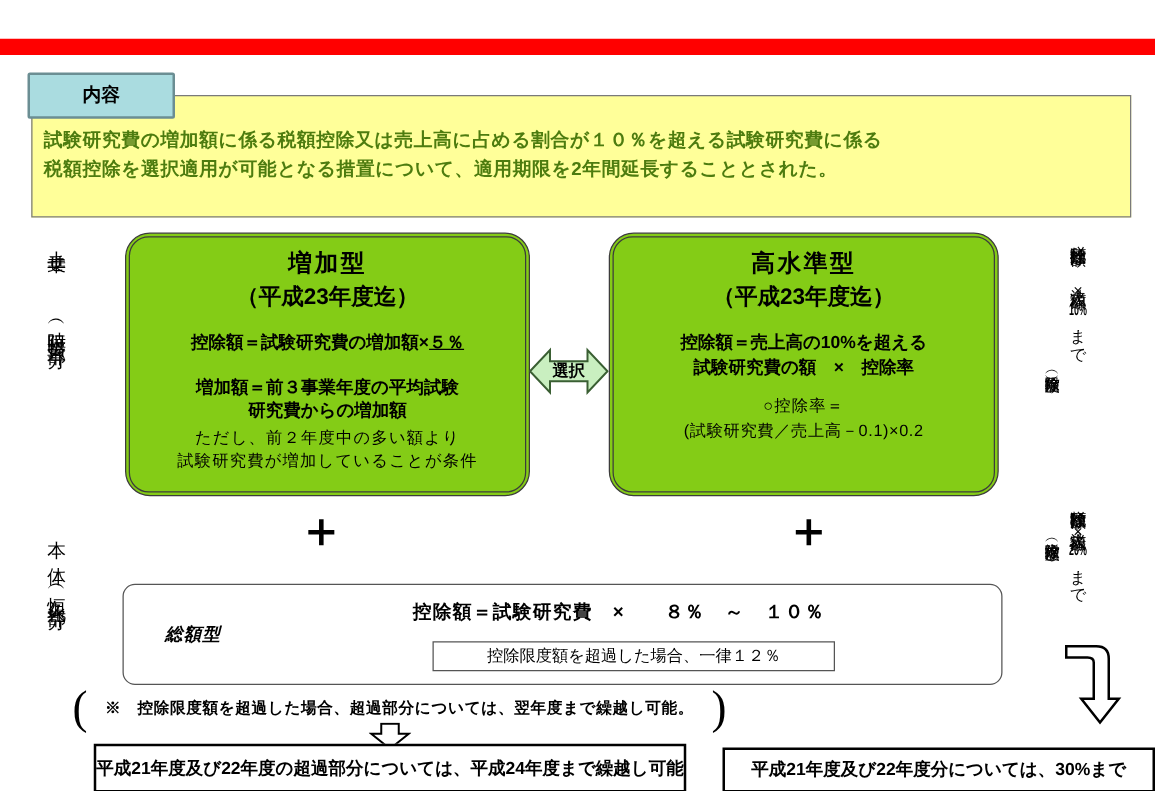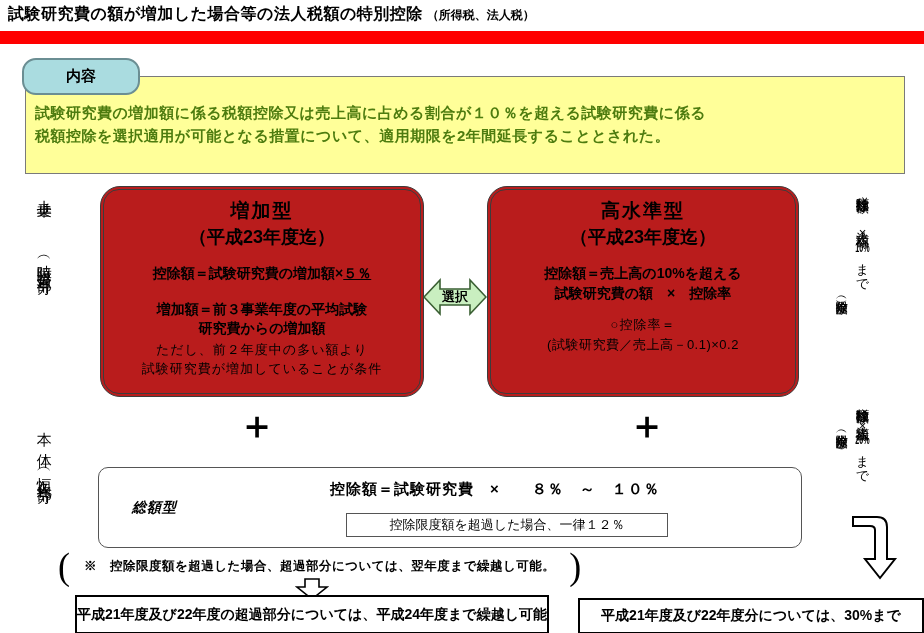--- a/index.html
+++ b/index.html
@@ -9,21 +9,21 @@
   }
   
   .title-row { position:absolute; left:8px; top:4px; white-space:nowrap; }
   .title-main { font-size:16px; font-weight:700; letter-spacing:0.5px; }
   .title-note { font-size:12px; font-weight:700; margin-left:4px; }
   .red-bar { position:absolute; left:0; top:31px; width:924px; height:13px; background:#ff0000; }
 
   
   .tab {
     position:absolute; left:22px; top:58px; width:114px; height:33px;
-    background:#aadce0; border:2px solid #6b8e93; border-radius:14px;
+    background:#aadce0; border:2px solid #6b8e93; border-radius:2px;
     display:flex; align-items:center; justify-content:center;
     font-size:15px; font-weight:700; z-index:2;
   }
   .summary-box {
     position:absolute; left:25px; top:76px; width:878px; height:96px;
     background:#ffff99; border:1px solid #7a7a7a; z-index:1;
   }
   .summary-text {
     position:absolute; left:9px; top:24px; font-size:15px; font-weight:700;
     color:#4d7c0f; line-height:23px; white-space:pre-line; letter-spacing:0.5px;
@@ -34,21 +34,21 @@
   .left-top  { left:36px; top:188px; height:235px; font-size:15px; letter-spacing:3px; }
   .left-bottom { left:36px; top:420px; height:180px; font-size:15px; letter-spacing:3px; }
   .right-top-main { left:854px; top:186px; height:212px; font-size:13px; letter-spacing:1px; }
   .right-top-sub  { left:834px; top:292px; height:112px; font-size:12px; }
   .right-bottom-main { left:854px; top:398px; height:190px; font-size:13px; letter-spacing:0.5px; }
   .right-bottom-sub  { left:834px; top:426px; height:150px; font-size:12px; }
   .rate { text-combine-upright:all; font-weight:700; }
 
   
   .rounded-box {
-    position:absolute; background:#b91c1c; border:1.5px solid #3c3c3c;
+    position:absolute; background:#84cc16; border:1.5px solid #3c3c3c;
     border-radius:20px; text-align:center;
   }
   .rounded-box::before {
     content:""; position:absolute; inset:2px; border:1px solid #3c3c3c;
     border-radius:16px; pointer-events:none;
   }
   .zouka  { left:100px; top:186px; width:322px; height:209px; }
   .kousui { left:487px; top:186px; width:310px; height:209px; }
   .box-title { font-size:19px; font-weight:700; margin-top:11px; letter-spacing:2px; }
   .box-subtitle { font-size:18px; font-weight:700; margin-top:1px; }
@@ -98,23 +98,20 @@
     background:#fff; font-weight:700; text-align:center;
   }
   .result-left { left:75px; top:595px; width:470px; height:35px; border:2px solid #000; font-size:14px; }
   .result-right { left:578px; top:598px; width:342px; height:32px; border:2px solid #000; font-size:14px; }
 </style>
 </head>
 <body>
 
 <div class="canvas">
 
-  <div class="title-row">
-    <span class="title-main">試験研究費の額が増加した場合等の法人税額の特別控除</span><span class="title-note">（所得税、法人税）</span>
-  </div>
   <div class="red-bar"></div>
 
   <div class="tab">
     <span>内容</span>
   </div>
   <div class="summary-box">
     <div class="summary-text">試験研究費の増加額に係る税額控除又は売上高に占める割合が１０％を超える試験研究費に係る
 税額控除を選択適用が可能となる措置について、適用期限を2年間延長することとされた。</div>
   </div>
 

